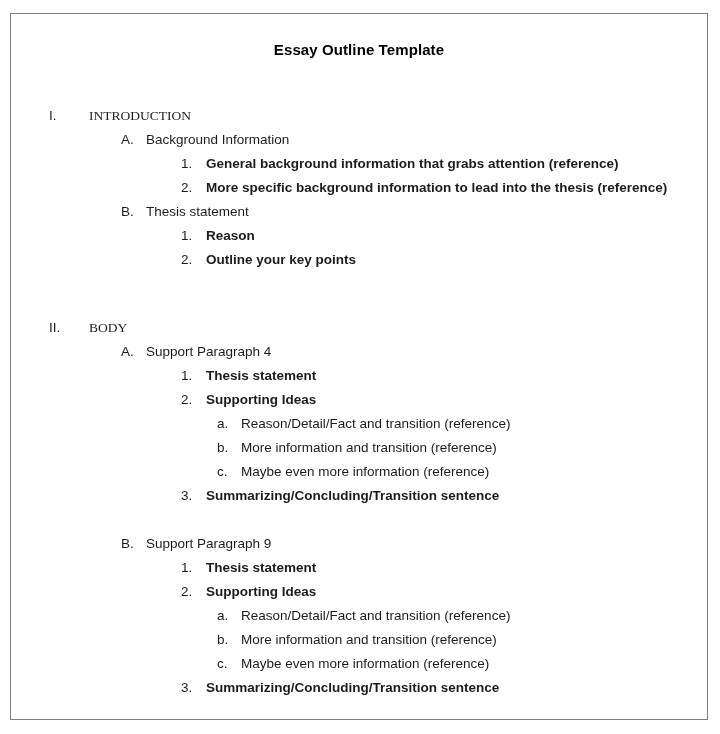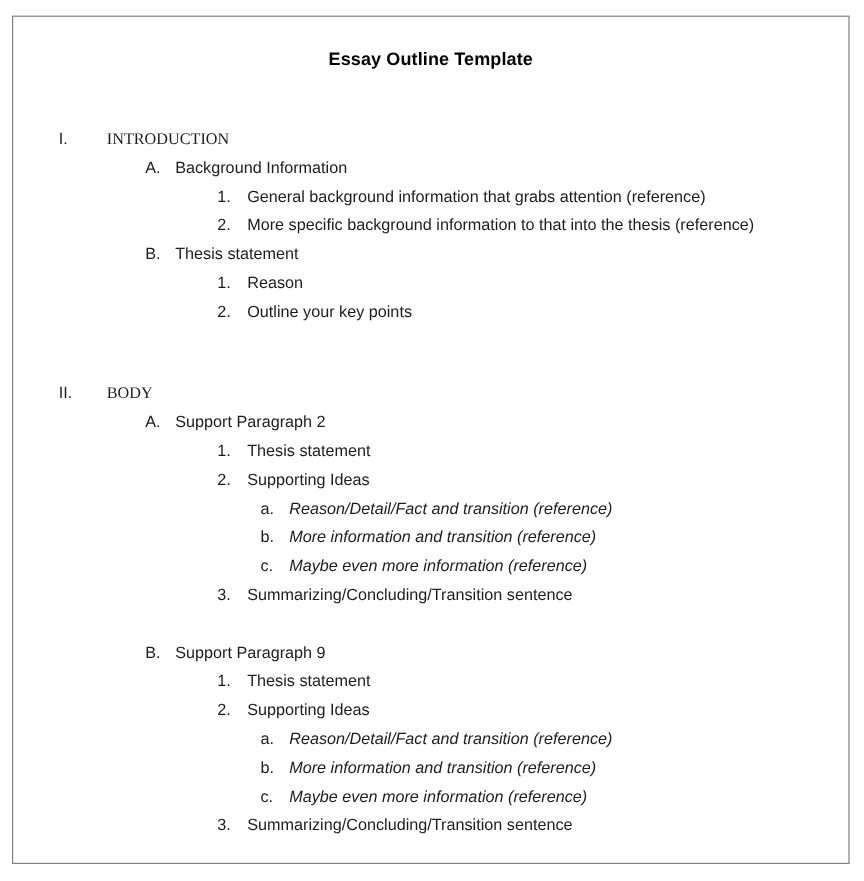--- a/index.html
+++ b/index.html
@@ -64,24 +64,24 @@
   }
 
   
   .lvl-roman  .marker { left: 38px; }
   .lvl-roman  .label  { left: 78px; font-family: Liberation Serif, serif; }
 
   .lvl-alpha  .marker { left: 110px; }
   .lvl-alpha  .label  { left: 135px; }
 
   .lvl-num    .marker { left: 170px; }
-  .lvl-num    .label  { left: 195px; }
+  .lvl-num    .label  { left: 195px; font-weight: bold; }
 
   .lvl-lower  .marker { left: 206px; }
-  .lvl-lower  .label  { left: 230px; font-style: italic; }
+  .lvl-lower  .label  { left: 230px; }
 </style>
 </head>
 <body>
 
 <div id="page">
 
   <div class="doc-title">Essay Outline Template</div>
 
   <div class="outline" id="outline-root">
       <div class="line lvl-roman" style="top: 94px;">
@@ -91,41 +91,41 @@
       <div class="line lvl-alpha" style="top: 118px;">
         <span class="marker">A.</span>
         <span class="label">Background Information</span>
       </div>
       <div class="line lvl-num" style="top: 142px;">
         <span class="marker">1.</span>
         <span class="label">General background information that grabs attention  (reference)</span>
       </div>
       <div class="line lvl-num" style="top: 166px;">
         <span class="marker">2.</span>
-        <span class="label">More specific background information to that into the thesis (reference)</span>
+        <span class="label">More specific background information to lead into the thesis (reference)</span>
       </div>
       <div class="line lvl-alpha" style="top: 190px;">
         <span class="marker">B.</span>
         <span class="label">Thesis statement</span>
       </div>
       <div class="line lvl-num" style="top: 214px;">
         <span class="marker">1.</span>
         <span class="label">Reason</span>
       </div>
       <div class="line lvl-num" style="top: 238px;">
         <span class="marker">2.</span>
         <span class="label">Outline your key points</span>
       </div>
       <div class="line lvl-roman" style="top: 306px;">
         <span class="marker">II.</span>
         <span class="label">BODY</span>
       </div>
       <div class="line lvl-alpha" style="top: 330px;">
         <span class="marker">A.</span>
-        <span class="label">Support Paragraph 2</span>
+        <span class="label">Support Paragraph 4</span>
       </div>
       <div class="line lvl-num" style="top: 354px;">
         <span class="marker">1.</span>
         <span class="label">Thesis statement</span>
       </div>
       <div class="line lvl-num" style="top: 378px;">
         <span class="marker">2.</span>
         <span class="label">Supporting Ideas</span>
       </div>
       <div class="line lvl-lower" style="top: 402px;">

